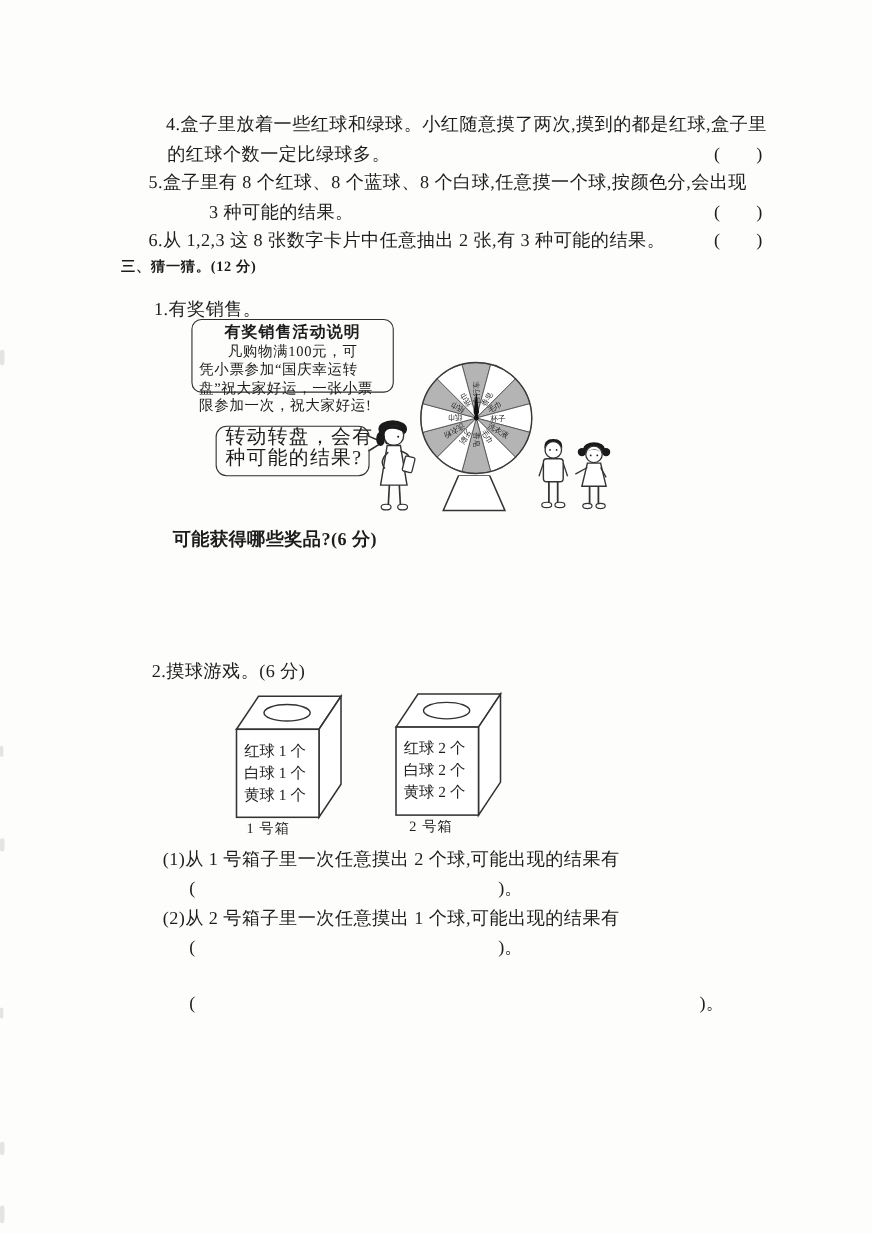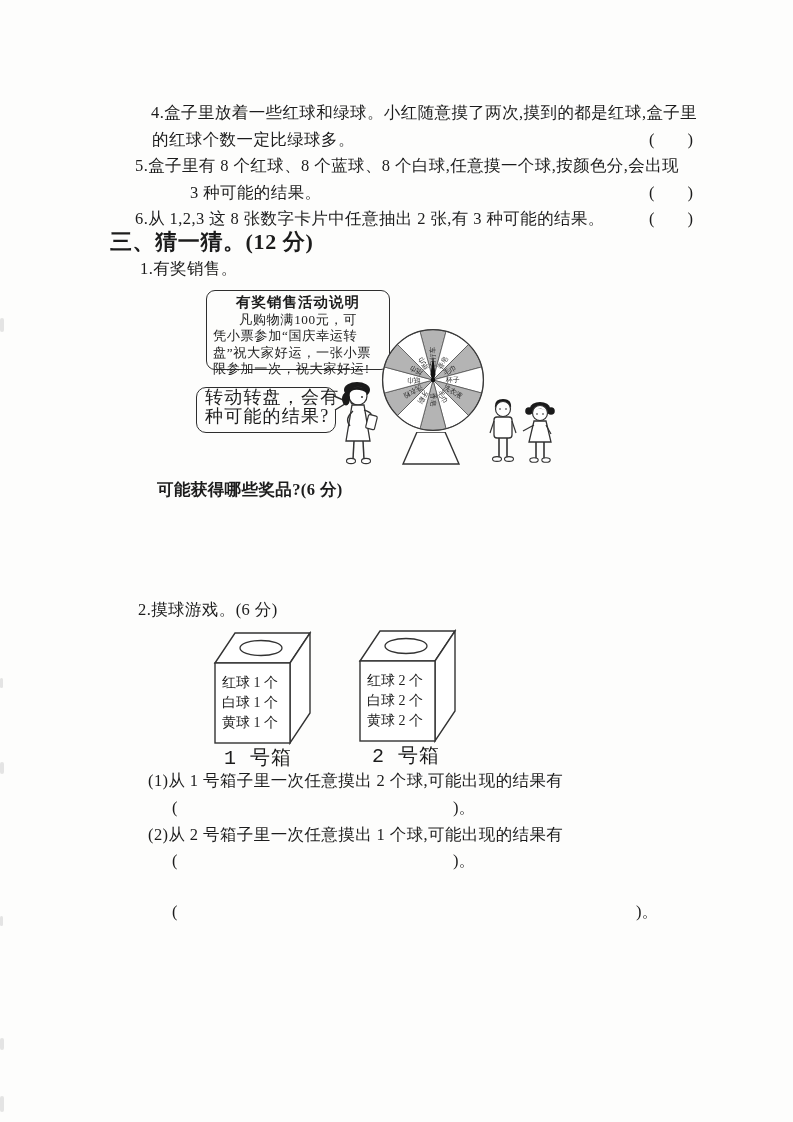--- a/index.html
+++ b/index.html
@@ -4,35 +4,35 @@
 <style>
   html,body{margin:0;padding:0;background:#e8e8e8;}
   .page{
     position:relative;width:793px;height:1122px;margin:0 auto;
     background:#fdfdfc;overflow:hidden;
     font-family:"Liberation Serif","DejaVu Serif",serif;
     color:#1c1c1c;
   }
   .line{position:absolute;white-space:nowrap;font-size:16.5px;line-height:20px;letter-spacing:0.4px;}
   .bracket{position:absolute;white-space:pre;font-size:16.5px;line-height:20px;}
-  .sec-header{font-weight:bold;font-size:22px;letter-spacing:0.6px;}
+  .sec-header{font-weight:bold;font-size:13px;letter-spacing:0.6px;}
   .notice{
-    position:absolute;left:174px;top:290px;width:184px;height:80px;
-    border:1.6px solid #2e2e2e;border-radius:9px;background:#fdfdfc;box-sizing:border-box;margin-left:32px;
+    position:absolute;left:174px;top:290px;width:184px;height:67px;
+    border:1.6px solid #2e2e2e;border-radius:9px;background:#fdfdfc;box-sizing:border-box;
   }
   .notice-title{text-align:center;font-weight:bold;font-size:14.5px;line-height:19px;margin-top:2px;letter-spacing:1px;}
   .notice-line{font-size:13.2px;line-height:16.4px;padding:0 6px;letter-spacing:0.6px;white-space:nowrap;}
   .notice-line.indent{text-indent:26px;}
   .bubble{
     position:absolute;left:196px;top:387px;width:140px;height:46px;
     border:1.5px solid #2e2e2e;border-radius:10px;background:#fdfdfc;box-sizing:border-box;
   }
   .bubble-line{font-size:18px;line-height:19px;padding-left:8px;letter-spacing:1.2px;white-space:nowrap;}
   .bubble-tail{position:absolute;right:-15px;top:6px;}
-  .caption{position:absolute;font-size:20px;white-space:nowrap;letter-spacing:1px;font-family:Liberation Mono, monospace;}
+  .caption{position:absolute;font-size:13px;white-space:nowrap;letter-spacing:1px;}
   .figure{position:absolute;}
   .artifact{position:absolute;left:0;background:#cfcfcf;opacity:.55;border-radius:2px;}
   svg text{font-family:"Liberation Serif","DejaVu Serif",serif;}
 </style>
 </head>
 <body>
 
 <div class="page">
 
   <div class="artifact" style="top:318px;width:4px;height:14px;"></div>
@@ -47,21 +47,21 @@
   <div class="bracket" style="left:649px;top:130px;">(        )</div>
 
   <div class="line" style="left:135px;top:156px;">5.盒子里有 8 个红球、8 个蓝球、8 个白球,任意摸一个球,按颜色分,会出现</div>
   <div class="line" style="left:152px;top:183px;margin-left:38px;">3 种可能的结果。</div>
   <div class="bracket" style="left:649px;top:183px;">(        )</div>
 
   <div class="line" style="left:135px;top:209px;">6.从 1,2,3 这 8 张数字卡片中任意抽出 2 张,有 3 种可能的结果。</div>
   <div class="bracket" style="left:649px;top:209px;">(        )</div>
 
   <div class="line sec-header" style="left:110px;top:232px;">三、猜一猜。(12 分)</div>
-  <div class="line" style="left:140px;top:259px;">1.有奖销售。</div>
+  <div class="line" style="left:140px;top:271px;">1.有奖销售。</div>
 
   <div class="notice">
     <div class="notice-title">有奖销售活动说明</div>
     <div class="notice-line indent">凡购物满100元，可</div>
     <div class="notice-line">凭小票参加“国庆幸运转</div>
     <div class="notice-line">盘”祝大家好运，一张小票</div>
     <div class="notice-line">限参加一次，祝大家好运!</div>
   </div>
 
   <div class="bubble">

